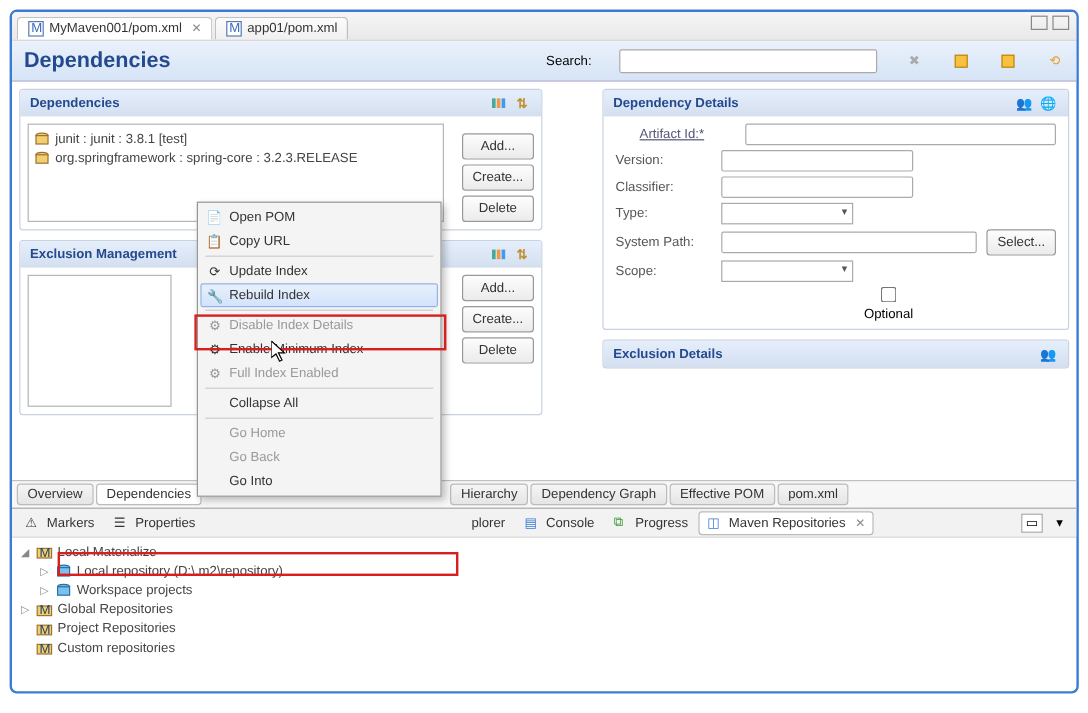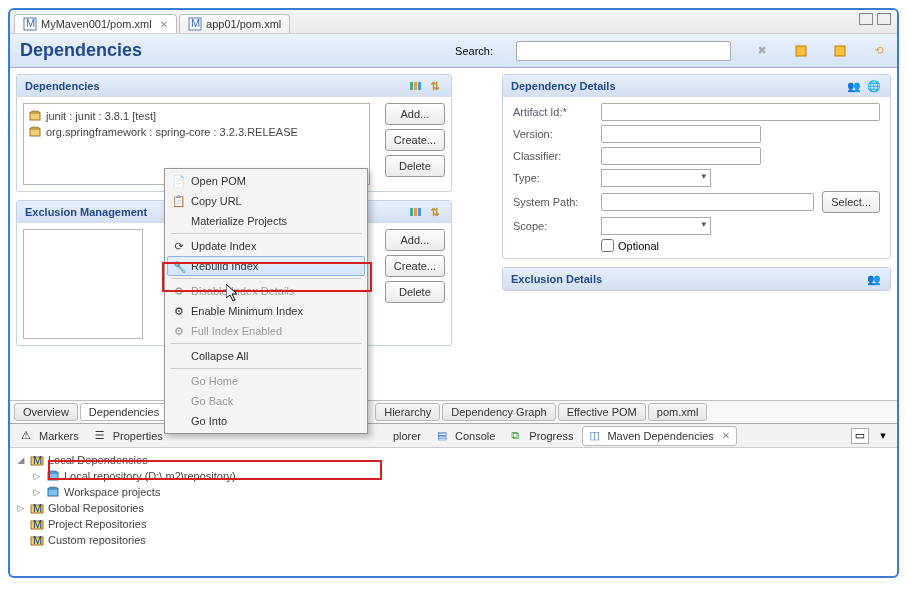--- a/index.html
+++ b/index.html
@@ -17,37 +17,37 @@
 .title-band h1 { font-size: 18px; color: #234a8f; font-weight: bold; }
 .search-area { display: flex; align-items: center; gap: 23px; }
 .search-input { width: 215px; height: 20px; border: 1px solid #aaa; border-radius: 2px; padding: 0 4px; }
 .sm-ico { width: 16px; height: 16px; display: inline-flex; align-items:center; justify-content:center; }
 .body-area { display: flex; gap: 6px; padding: 6px; height: 332px; }
 .left-col { width: 436px; }
 .right-col { flex: 1; padding-left: 44px; }
 .section { border: 1px solid #c8d2e0; border-radius: 3px; margin-bottom: 8px; }
 .sec-head { background: linear-gradient(#e6eefb,#d3dff0); padding: 3px 8px; color: #234a8f; font-weight: bold; display: flex; justify-content: space-between; align-items: center; }
 .sec-head .icons { display:flex; gap:4px; }
-.deps-body { display: flex; gap: 15px; padding: 6px; }
+.deps-body { display: flex; gap: 15px; padding: 6px; align-items: flex-end; }
 .list-box { border: 1px solid #b5b5b5; background: #fff; flex: 1; height: 82px; padding: 4px; overflow: hidden; }
 .dep-item { display: flex; align-items: center; gap: 4px; padding: 1px 0; color: #444; }
 .jar-ico { width: 14px; height: 14px; display: inline-block; }
 .btn-col { display: flex; flex-direction: column; gap: 4px; }
 .wbtn { min-width: 56px; height: 22px; background: linear-gradient(#fdfdfd,#ebebeb); border: 1px solid #999; border-radius: 3px; padding: 0 8px; color: #333; cursor: default; }
 .dm-body { display: flex; gap: 6px; padding: 6px; }
 .dm-list { border: 1px solid #b5b5b5; background: #fff; width: 120px; height: 110px; }
 .details-body { padding: 6px 10px; display: flex; flex-direction: column; gap: 4px; }
 .form-row { display: flex; align-items: center; gap: 8px; }
 .form-label { width: 80px; color: #555; }
-.form-label.u { color: #557; }
+.form-label.u { text-decoration: underline; color: #557; margin-left: 20px; }
 .form-input { border: 1px solid #aaa; height: 18px; border-radius: 2px; padding: 0 4px; flex: 1; }
 .w160 { width: 160px; flex: none; }
 .select-like { border: 1px solid #aaa; height: 18px; width: 110px; background:#fff; position:relative; }
 .select-like::after { content:"▾"; position:absolute; right:4px; top:1px; color:#555; font-size:9px; }
-.chk { display:flex; align-items:center; gap:4px; padding-left:88px; }
+.chk { display:flex; align-items:center; gap:4px; padding-left:88px;flex-direction:column; }
 .bottom-tabs { border-top: 1px solid #c0c0c0; padding: 2px 4px; display: flex; gap: 0; background:#f7f7f7; }
 .btab { background: linear-gradient(#f5f5f5,#e5e5e5); border: 1px solid #bbb; border-radius: 3px; padding: 2px 8px; margin-right: 2px; color: #333; }
 .view-tabs { border-top: 1px solid #aaa; display: flex; align-items: center; background:#f2f2f2; padding: 2px 4px; position: relative; height:24px; }
 .view-tab { display: flex; align-items: center; gap: 4px; padding: 2px 6px; border: 1px solid transparent; border-radius: 3px; color: #333; margin-right: 2px; }
 .view-tab.active { background:#fff; border-color:#bbb; }
 .vt-ico { width:14px; height:14px; display:inline-block; }
 .tree-pane { border-top: 1px solid #ccc; padding: 4px 6px; height: 140px; overflow: hidden; }
 .tree-row { display: flex; align-items: center; gap: 4px; padding: 1px 0; color: #444; }
 .indent1 { padding-left: 16px; }
 .tw { color:#888; font-size:9px; width:10px; text-align:center; }
@@ -254,37 +254,37 @@
     <div class="view-tab">
         <span class="vt-ico" style="color:#3a7bd5">▤</span>
         <span>Console</span>
       </div>
     <div class="view-tab">
         <span class="vt-ico" style="color:#3a9a3a">⧉</span>
         <span>Progress</span>
       </div>
     <div class="view-tab active">
         <span class="vt-ico" style="color:#3a7bd5">◫</span>
-        <span>Maven Dependencies</span>
+        <span>Maven Repositories</span>
         <span class="close-x">✕</span>
       </div>
     <div class="vt-right-icons">
       <span class="sm-ico" style="border:1px solid #aaa;width:18px;background:#fff">▭</span>
       <span class="sm-ico">▾</span>
     </div>
   </div>
 
   <div class="tree-pane">
     <div class="tree-row">
         <span class="tw">◢</span>
         <span class="folder-ico"><svg width="14" height="14">
             <rect x="1" y="4" width="12" height="8" fill="#f0d070" stroke="#a07030"></rect>
             <text x="3" y="11" font-size="7" fill="#246">M</text>
           </svg></span>
-        <span>Local Dependencies</span>
+        <span>Local Materialize</span>
       </div>
     <div class="tree-row indent1">
         <span class="tw">▷</span>
         <span class="folder-ico"><svg width="14" height="14">
             <ellipse cx="7" cy="4" rx="5" ry="2" fill="#7ac0f0" stroke="#2a70a0"></ellipse>
             <rect x="2" y="4" width="10" height="7" fill="#7ac0f0" stroke="#2a70a0"></rect>
           </svg></span>
         <span>Local repository (D:\.m2\repository)</span>
       </div>
     <div class="tree-row indent1">
@@ -322,23 +322,20 @@
   </div>
 
   <div class="context-menu">
     <div class="cm-item">
         <span class="cm-ico">📄</span>
         <span>Open POM</span>
       </div>
     <div class="cm-item">
         <span class="cm-ico">📋</span>
         <span>Copy URL</span>
-      </div>
-    <div class="cm-item">
-        <span>Materialize Projects</span>
       </div>
     <div class="cm-sep"></div>
     <div class="cm-item">
         <span class="cm-ico">⟳</span>
         <span>Update Index</span>
       </div>
     <div class="cm-item hover">
         <span class="cm-ico">🔧</span>
         <span>Rebuild Index</span>
       </div>

